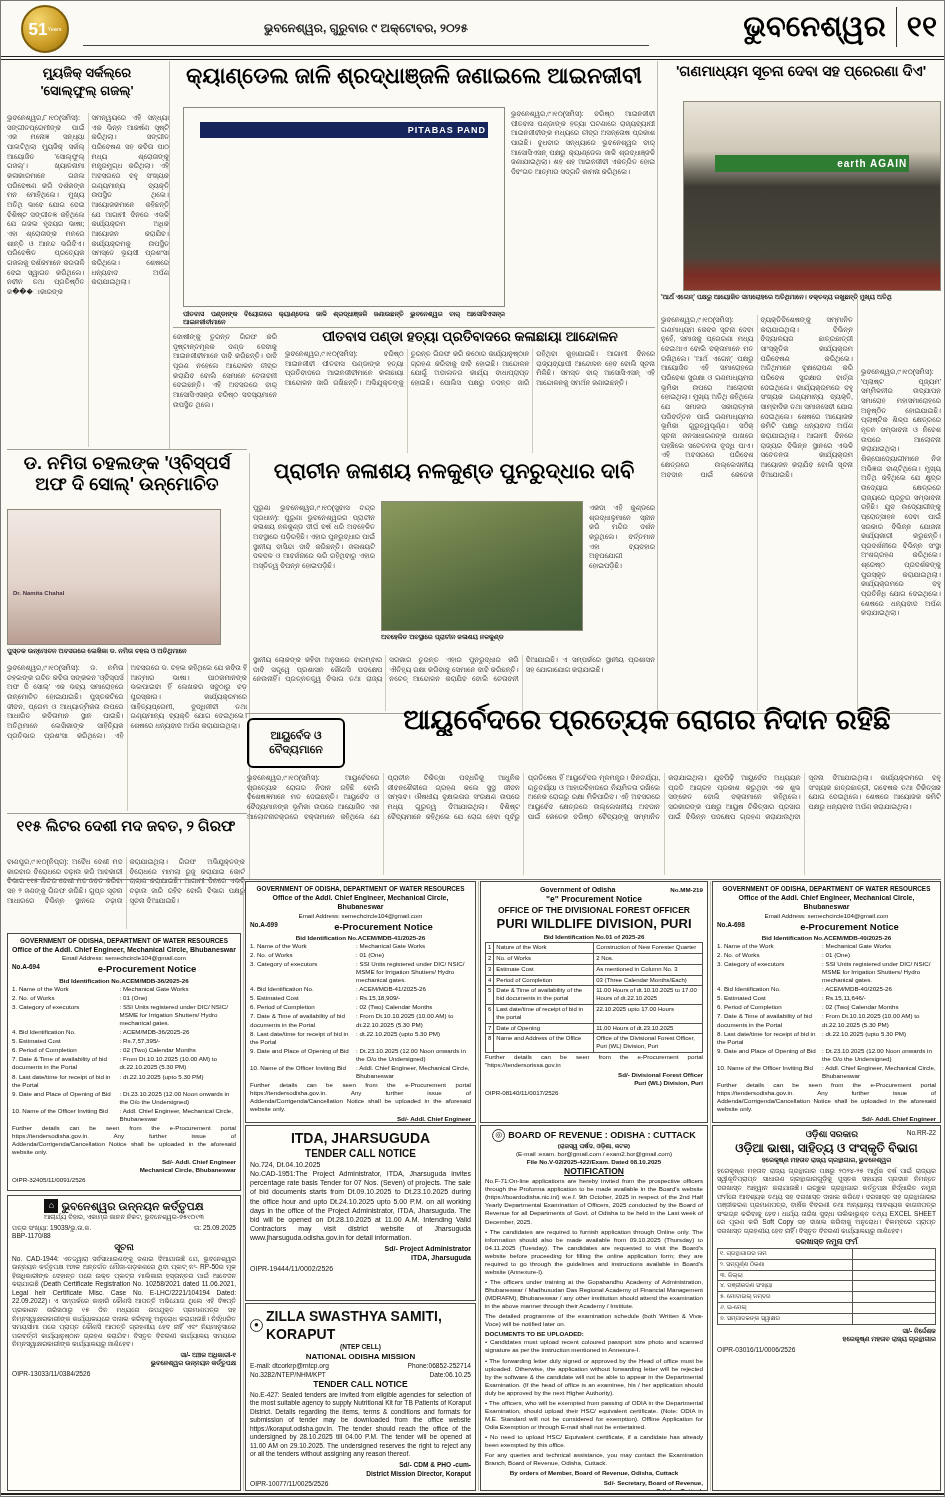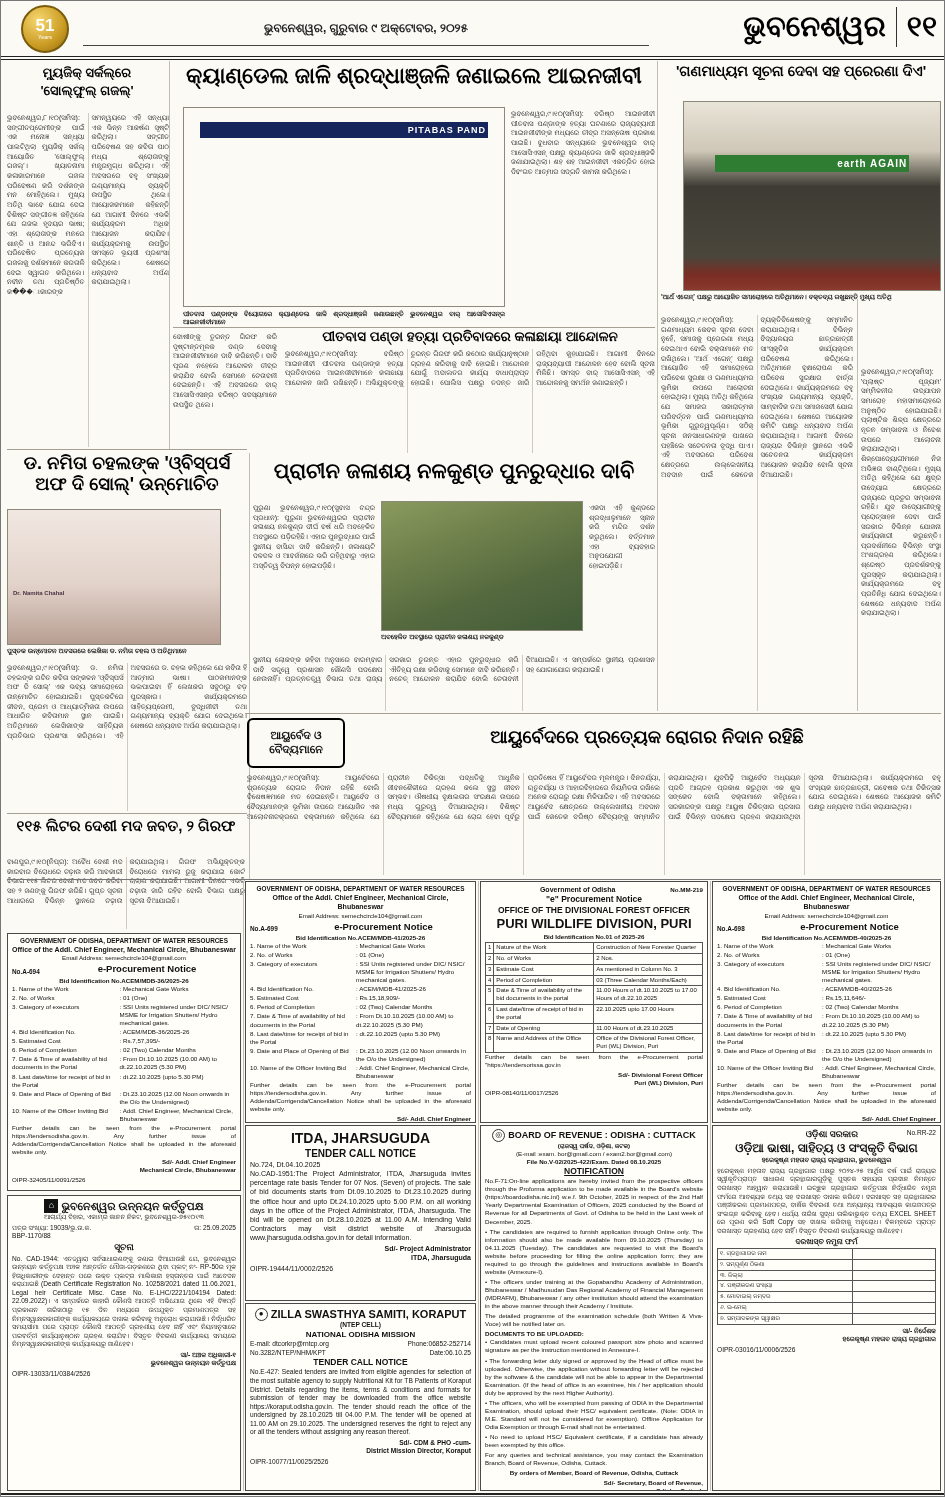--- a/index.html
+++ b/index.html
@@ -14,34 +14,34 @@
 .c5{column-count:5;column-gap:8px;column-rule:1px solid #cfcabd}
 .vrule{position:absolute;width:1px;background:#c3beb1}
 .hrule{position:absolute;height:1px;background:#a5a093}
 .photo{position:absolute;overflow:hidden;border:1px solid #8d887c}
 .pband{position:absolute;left:5%;width:90%;color:#fff;font-weight:bold;text-align:right;letter-spacing:1px;overflow:hidden}
 .plabel{position:absolute;font-weight:bold;color:#4a3344;overflow:hidden}
 .caption{position:absolute;font-size:6.6px;font-weight:bold;line-height:1.25;color:#111;overflow:hidden;text-align:justify}
 
 .badge{position:absolute;left:20px;top:4px;width:48px;height:48px;border-radius:50%;
   background:radial-gradient(circle at 35% 30%,#f6d76f,#c99a22 62%,#8a6a10);border:2px solid #7a5c0c;
-  display:flex;flex-direction:column;align-items:center;justify-content:center;color:#fff;text-align:right}
+  display:flex;flex-direction:row;align-items:center;justify-content:center;color:#fff;text-align:right}
 .badge-num{font-size:17px;font-weight:bold;line-height:1}
 .badge-sub{font-size:5.5px;line-height:1.1}
 .dateline-line{position:absolute;left:82px;top:20px;width:566px;text-align:center;font-size:12px;font-weight:bold;color:#222}
 .city-wrap{position:absolute;left:640px;top:6px;width:296px;display:flex;align-items:center;justify-content:flex-end;gap:10px}
 .city{font-size:29px;font-weight:bold;color:#000}
 .city-div{width:1px;height:40px;background:#333}
 .pageno{font-size:29px;font-weight:bold;color:#000}
 
 .notice{position:absolute;border:1px solid #4a4a4a;background:#fffef9;padding:3px 4px;font-size:6.2px;line-height:1.3;color:#111;overflow:hidden}
 .n-c{text-align:center}
 .n-b{font-weight:bold}
 .n-just{text-align:justify}
-.wr-row{display:flex;align-items:flex-end;margin:1px 0}
+.wr-row{display:flex;align-items:flex-start;margin:1px 0}
 .wr-no{width:46px;font-weight:bold;font-size:6.4px}
 .wr-title{flex:1;text-align:center;font-weight:bold;font-size:9.5px}
 .kv-row{display:flex;margin-bottom:1px}
 .kv-label{flex:0 0 48%}
 .kv-val{flex:1}
 .kv-val::before{content:": "}
 .sig{text-align:right;font-weight:bold;margin-top:2px}
 .oipr{margin-top:2px}
 .ftable{width:100%;border-collapse:collapse;margin-top:1px}
 .ftable td{border:1px solid #555;padding:1px 2px;font-size:6px;vertical-align:top}
@@ -134,21 +134,21 @@
   </div>
   <div class="abs" style="left:252px;top:654px;width:402px;height:56px">
     <div class="body-txt c3">ସ୍ଥାନୀୟ ଲୋକଙ୍କ କହିବା ଅନୁସାରେ ବାରମ୍ବାର ଦାବି ସତ୍ତ୍ୱେ ପ୍ରଶାସନ କୌଣସି ପଦକ୍ଷେପ ନେଉନାହିଁ। ପ୍ରତ୍ନତତ୍ତ୍ୱ ବିଭାଗ ତଥା ରାଜ୍ୟ ସରକାର ତୁରନ୍ତ ଏହାର ପୁନରୁଦ୍ଧାର କରି ଐତିହ୍ୟ ରକ୍ଷା କରିବାକୁ ସେମାନେ ଦାବି କରିଛନ୍ତି। ନଚେତ୍ ଆନ୍ଦୋଳନ କରାଯିବ ବୋଲି ଚେତାବନୀ ଦିଆଯାଇଛି। ଏ ସମ୍ପର୍କରେ ସ୍ଥାନୀୟ ପ୍ରଶାସନ ସହ ଯୋଗାଯୋଗ କରାଯାଇଛି।</div>
   </div>
 
   <div class="hrule" style="left:244px;top:712px;width:696px"></div>
   <div class="kick-box" style="left:246px;top:717px;width:98px;height:50px">
     <div>ଆୟୁର୍ବେଦ ଓ</div>
     <div>ବୈଦ୍ୟମାନେ</div>
   </div>
-  <div class="abs hl" style="left:352px;top:726px;width:588px;font-size:18px">ଆୟୁର୍ବେଦରେ ପ୍ରତ୍ୟେକ ରୋଗର ନିଦାନ ରହିଛି</div>
+  <div class="abs hl" style="left:352px;top:702px;width:588px;font-size:28px">ଆୟୁର୍ବେଦରେ ପ୍ରତ୍ୟେକ ରୋଗର ନିଦାନ ରହିଛି</div>
   <div class="abs" style="left:246px;top:772px;width:694px;height:102px">
     <div class="body-txt c5">ଭୁବନେଶ୍ୱର,୯।୧୦(ସମିସ): ଆୟୁର୍ବେଦରେ ପ୍ରତ୍ୟେକ ରୋଗର ନିଦାନ ରହିଛି ବୋଲି ବିଶେଷଜ୍ଞମାନେ ମତ ଦେଇଛନ୍ତି। ଆୟୁର୍ବେଦ ଓ ବୈଦ୍ୟମାନଙ୍କ ଭୂମିକା ଉପରେ ଆୟୋଜିତ ଏକ ଆଲୋଚନାଚକ୍ରରେ ବକ୍ତାମାନେ କହିଥିଲେ ଯେ ପ୍ରାଚୀନ ଚିକିତ୍ସା ପଦ୍ଧତିକୁ ଆଧୁନିକ ଜୀବନଶୈଳୀରେ ଗ୍ରହଣ କଲେ ସୁସ୍ଥ ଜୀବନ ସମ୍ଭବ। ଔଷଧୀୟ ବୃକ୍ଷଲତାର ସଂରକ୍ଷଣ ଉପରେ ମଧ୍ୟ ଗୁରୁତ୍ୱ ଦିଆଯାଇଥିଲା। ବିଶିଷ୍ଟ ବୈଦ୍ୟମାନେ କହିଥିଲେ ଯେ ରୋଗ ହେବା ପୂର୍ବରୁ ପ୍ରତିଷେଧ ହିଁ ଆୟୁର୍ବେଦର ମୂଳମନ୍ତ୍ର। ଦିନଚର୍ଯ୍ୟା, ଋତୁଚର୍ଯ୍ୟା ଓ ଆହାରବିହାରରେ ନିୟମିତତା ରଖିଲେ ଅନେକ ରୋଗରୁ ରକ୍ଷା ମିଳିପାରିବ। ଏହି ଅବସରରେ ଆୟୁର୍ବେଦ କ୍ଷେତ୍ରରେ ଉଲ୍ଲେଖନୀୟ ଅବଦାନ ପାଇଁ କେତେକ ବରିଷ୍ଠ ବୈଦ୍ୟଙ୍କୁ ସମ୍ମାନିତ କରାଯାଇଥିଲା। ଯୁବପିଢ଼ି ଆୟୁର୍ବେଦ ଅଧ୍ୟୟନ ପ୍ରତି ଆଗ୍ରହ ପ୍ରକାଶ କରୁଥିବା ଏକ ଶୁଭ ସଙ୍କେତ ବୋଲି ବକ୍ତାମାନେ କହିଥିଲେ। ସରକାରଙ୍କ ପକ୍ଷରୁ ଆୟୁଷ ଚିକିତ୍ସାର ପ୍ରସାର ପାଇଁ ବିଭିନ୍ନ ପଦକ୍ଷେପ ଗ୍ରହଣ କରାଯାଉଥିବା ସୂଚନା ଦିଆଯାଇଥିଲା। କାର୍ଯ୍ୟକ୍ରମରେ ବହୁ ସଂଖ୍ୟକ ଛାତ୍ରଛାତ୍ରୀ, ଗବେଷକ ତଥା ଚିକିତ୍ସକ ଯୋଗ ଦେଇଥିଲେ। ଶେଷରେ ଆୟୋଜକ କମିଟି ପକ୍ଷରୁ ଧନ୍ୟବାଦ ଅର୍ପଣ କରାଯାଇଥିଲା।</div>
   </div>
 
   <div class="hrule" style="left:6px;top:812px;width:240px"></div>
   <div class="abs hl" style="left:6px;top:816px;width:238px;font-size:15px">୧୧୫ ଲିଟର ଦେଶୀ ମଦ ଜବତ, ୨ ଗିରଫ</div>
   <div class="abs" style="left:6px;top:856px;width:238px;height:72px">
     <div class="body-txt c2">ବାଣପୁର,୯।୧୦(ନିପ୍ର): ଅବୈଧ ଦେଶୀ ମଦ କାରବାର ବିରୋଧରେ ଚଢ଼ାଉ କରି ଆବକାରୀ ବିଭାଗ ୧୧୫ ଲିଟର ଦେଶୀ ମଦ ଜବତ କରିବା ସହ ୨ ଜଣଙ୍କୁ ଗିରଫ କରିଛି। ଗୁପ୍ତ ସୂଚନା ଆଧାରରେ ବିଭିନ୍ନ ସ୍ଥାନରେ ଚଢ଼ାଉ କରାଯାଇଥିଲା। ଗିରଫ ଅଭିଯୁକ୍ତଙ୍କ ବିରୋଧରେ ମାମଲା ରୁଜୁ କରାଯାଇ କୋର୍ଟ ଚାଲାଣ କରାଯାଇଛି। ଆଗାମୀ ଦିନରେ ଏଭଳି ଚଢ଼ାଉ ଜାରି ରହିବ ବୋଲି ବିଭାଗ ପକ୍ଷରୁ ସୂଚନା ଦିଆଯାଇଛି।</div>
   </div>
 
@@ -316,21 +316,21 @@
     <div>No.724, Dt.04.10.2025</div>
     <div class="n-just">No.CAD-1951:The Project Administrator, ITDA, Jharsuguda invites percentage rate basis Tender for 07 Nos. (Seven) of projects. The sale of bid documents starts from Dt.09.10.2025 to Dt.23.10.2025 during the office hour and upto Dt.24.10.2025 upto 5.00 P.M. on all working days in the office of the Project Administrator, ITDA, Jharsuguda. The bid will be opened on Dt.28.10.2025 at 11.00 A.M. Intending Valid Contractors may visit district website of Jharsuguda www.jharsuguda.odisha.gov.in for detail information.</div>
     <div class="sig">Sd/- Project Administrator</div>
     <div class="sig" style="margin-top:0">ITDA, Jharsuguda</div>
     <div class="oipr">OIPR-19444/11/0002/2526</div>
   </div>
 
   <div class="notice" style="left:244px;top:1302px;width:231px;height:188px;font-size:6.6px">
     <div class="hd-flex">
       <div class="emblem">●</div>
-      <div class="n-b" style="font-size:11px">ZILLA SWASTHYA SAMITI, KORAPUT</div>
+      <div class="n-b" style="font-size:14px">ZILLA SWASTHYA SAMITI, KORAPUT</div>
     </div>
     <div class="n-c n-b">(NTEP CELL)</div>
     <div class="n-c n-b" style="font-size:8px">NATIONAL ODISHA MISSION</div>
     <div class="split">
       <div>E-mail: dtcorkrp@rntcp.org</div>
       <div>Phone:06852-252714</div>
     </div>
     <div class="split">
       <div>No.3282/NTEP/NHM/KPT</div>
       <div>Date:06.10.25</div>

